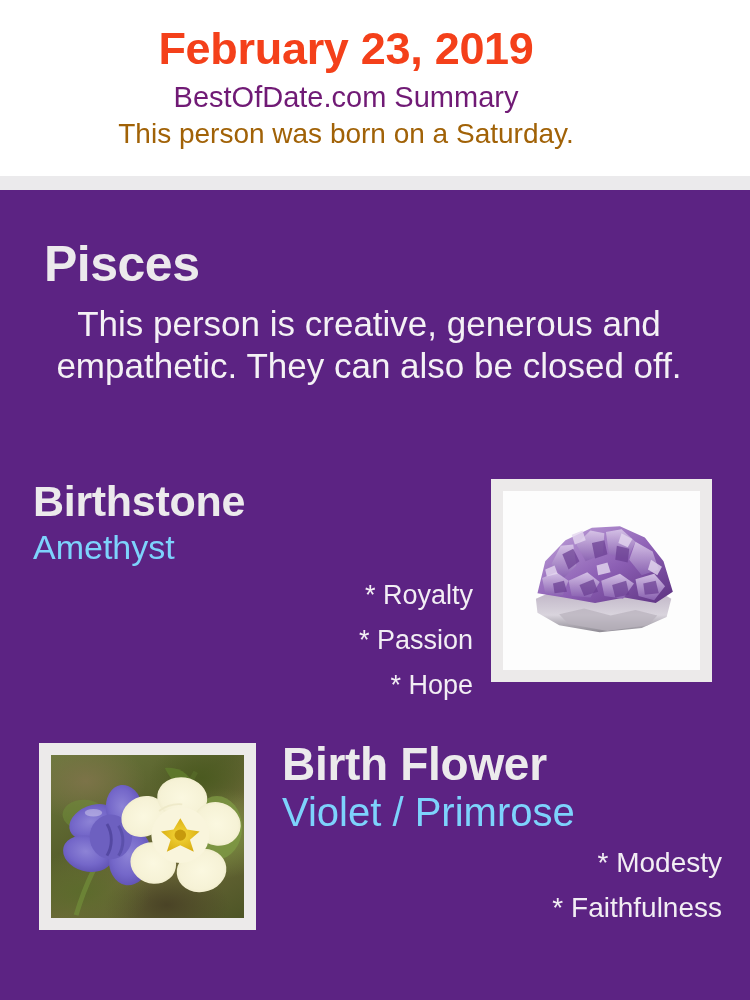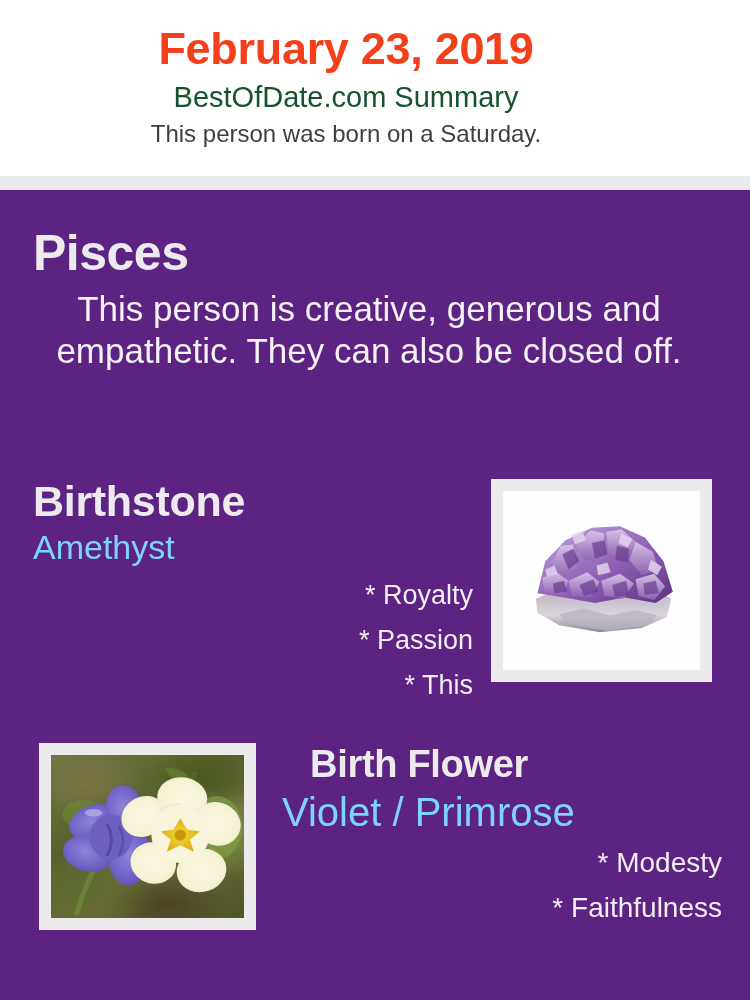--- a/index.html
+++ b/index.html
@@ -37,31 +37,31 @@
   .header-date {
     color: #f4401a;
     font-size: 45px;
     font-weight: bold;
     line-height: 54px;
     letter-spacing: -0.3px;
     margin: 0;
     white-space: nowrap;
   }
   .header-site {
-    color: #14532d;
+    color: #701a75;
     font-size: 29px;
     font-weight: normal;
     line-height: 37px;
     margin: 0;
     margin-top: 3px;
     white-space: nowrap;
   }
   .header-dayline {
-    color: #404040;
-    font-size: 24px;
+    color: #a16207;
+    font-size: 28px;
     font-weight: normal;
     line-height: 31px;
     margin: 0;
     margin-top: 2px;
     white-space: nowrap;
   }
 
   
   .divider {
     position: absolute;
@@ -87,21 +87,21 @@
     position: absolute;
     left: 33px;
     top: 35px;
     width: 680px;
   }
   .zodiac-title {
     color: #eceaec;
     font-size: 50px;
     font-weight: bold;
     line-height: 56px;
-    margin: 0;
+    margin: 11px;
     letter-spacing: -0.5px;
   }
   .zodiac-desc {
     color: #f4f1f5;
     font-size: 35px;
     font-weight: normal;
     line-height: 42px;
     margin: 0;
     margin-top: 7px;
     max-width: 672px;
@@ -205,21 +205,21 @@
   }
   .flower-bg svg { display: block; width: 100%; height: 100%; position: relative; }
 
   
   .flower-block {
     position: absolute;
     left: 282px;
     top: 548px;
     width: 440px;
   }
-  .flower-block .section-title { font-size: 38px; line-height: 52px; margin-left: 28px; }
+  .flower-block .section-title { font-size: 46px; line-height: 52px; }
   .flower-block .section-sub { font-size: 40px; line-height: 43px; }
   .flower-block .traits { margin-top: 6px; }
   .flower-block .traits li { font-size: 28px; line-height: 45px; }
 </style>
 </head>
 <body>
 
 <div class="card">
 
   <div class="header">
@@ -236,21 +236,21 @@
       <div class="zodiac-title">Pisces</div>
       <div class="zodiac-desc">This person is creative, generous and empathetic. They can also be closed off.</div>
     </div>
 
     <div class="stone-block">
       <div class="section-title">Birthstone</div>
       <div class="section-sub">Amethyst</div>
       <ul class="traits">
         <li>* Royalty</li>
         <li>* Passion</li>
-        <li>* This</li>
+        <li>* Hope</li>
       </ul>
     </div>
 
     <div class="frame frame-amethyst">
       <div class="frame-inner">
         <div class="amethyst-bg">
           <div class="amethyst-cluster">
             <svg viewBox="0 0 200 190" preserveAspectRatio="none">
               <defs>
                 <linearGradient id="gA" x1="0" y1="0" x2="1" y2="1">

